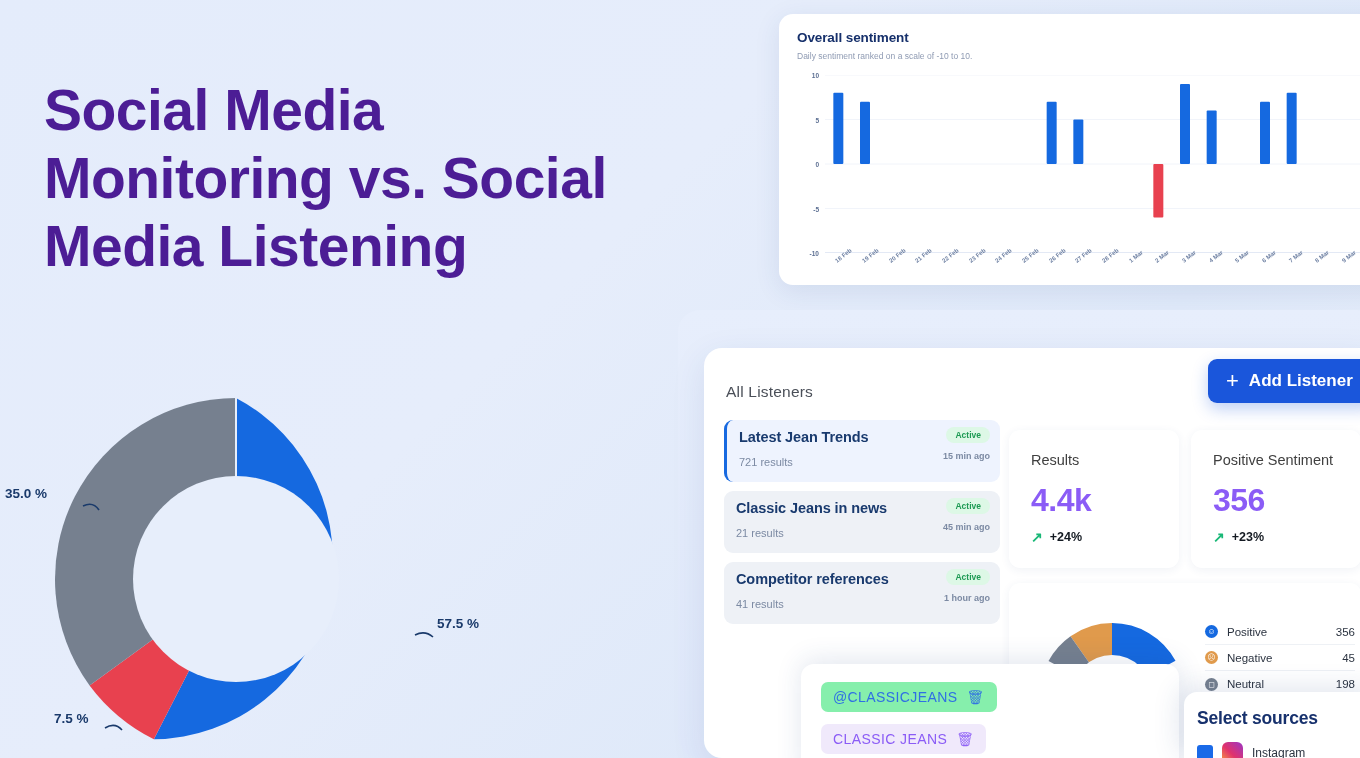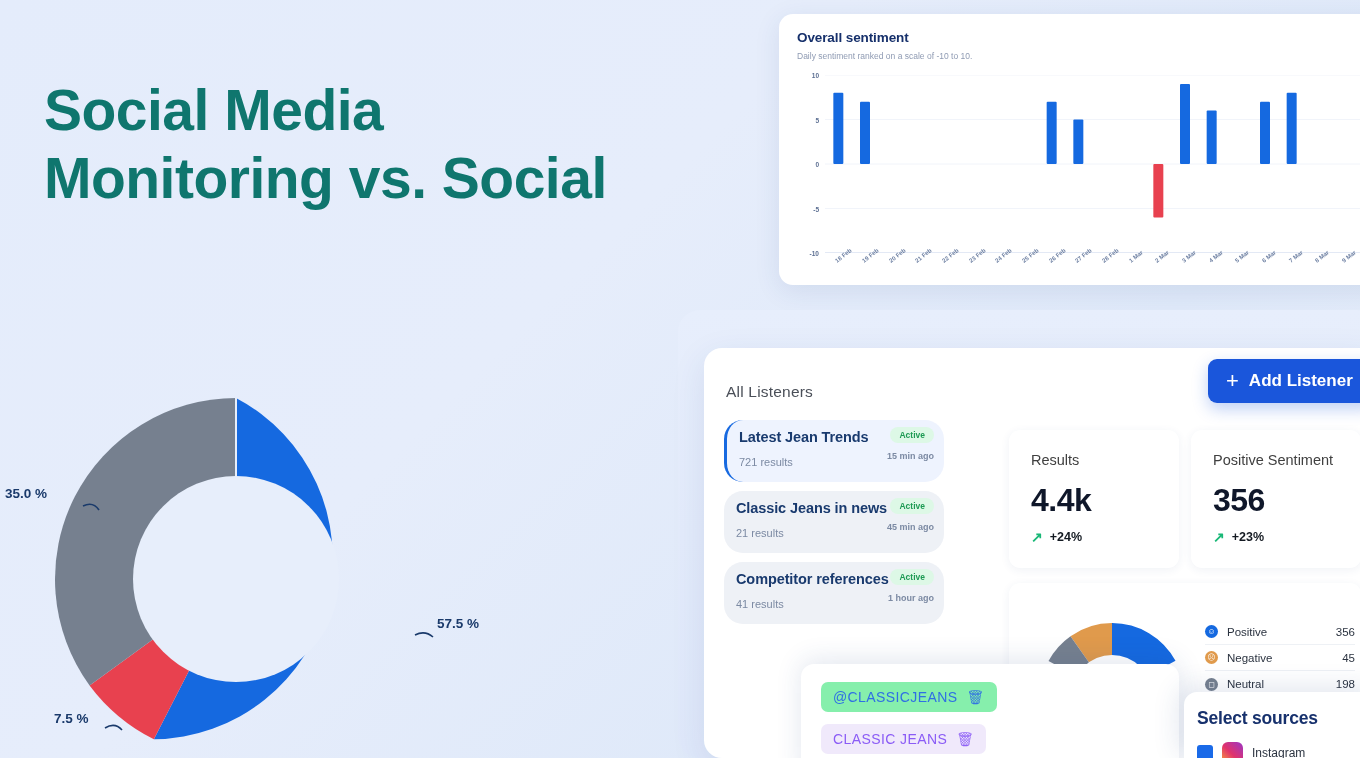--- a/index.html
+++ b/index.html
@@ -17,21 +17,21 @@
   .hero {
     position: absolute;
     left: 44px; top: 76px;
     width: 620px;
   }
   .hero-title {
     font-size: 57px;
     line-height: 68px;
     font-weight: 700;
     letter-spacing: -0.5px;
-    color: #0f766e;
+    color: #4c1d95;
   }
   .hero-badge {
     display: inline-block;
     margin-top: 28px;
     background: #8b5cf6;
     color: #f4f1ff;
     font-size: 27px;
     font-weight: 700;
     letter-spacing: 0.2px;
     padding: 11px 21px 13px 21px;
@@ -123,23 +123,23 @@
     position: absolute;
     left: 726px; top: 383px;
     font-size: 15.5px;
     color: #4a4f58;
     letter-spacing: 0.2px;
   }
 
   .listener-card {
     position: absolute;
     left: 724px;
-    width: 220px; height: 62px;
+    width: 276px; height: 62px;
     background: #eef1f6;
-    border-radius: 19px;
+    border-radius: 9px;
   }
   .listener-card.active {
     background: #eef3fe;
     border-left: 3.5px solid #1769e0;
   }
   .lc-1 { top: 420px; }
   .lc-2 { top: 491px; }
   .lc-3 { top: 562px; }
   .lc-name {
     position: absolute;
@@ -213,21 +213,21 @@
     position: absolute;
     left: 22px; top: 22px;
     font-size: 14.5px;
     color: #404040;
   }
   .sc-value {
     position: absolute;
     left: 22px; top: 52px;
     font-size: 32px;
     font-weight: 700;
-    color: #0f172a;
+    color: #8b5cf6;
     letter-spacing: -0.5px;
   }
   .sc-delta {
     position: absolute;
     left: 22px; top: 100px;
     display: flex;
     align-items: center;
     gap: 7px;
     font-size: 12.5px;
     font-weight: 700;
@@ -339,20 +339,21 @@
   }
   .src-label { font-size: 12px; color: #2b3340; }
 </style>
 </head>
 <body>
 
 <div class="hero">
   <div class="hero-title">
     <div>Social Media</div>
     <div>Monitoring vs. Social</div>
+    <div>Media Listening</div>
   </div>
 </div>
 
 <div class="donut-wrap">
   <svg width="362" height="362" viewBox="0 0 362 362">
 
     <path d="M 181 181 L 181 0 A 181 181 0 0 1 98.86 341.2 Z" fill="#1569e0"></path>
 
     <path d="M 181 181 L 98.86 341.2 A 181 181 0 0 1 34.57 287.4 Z" fill="#e8414f"></path>
 

